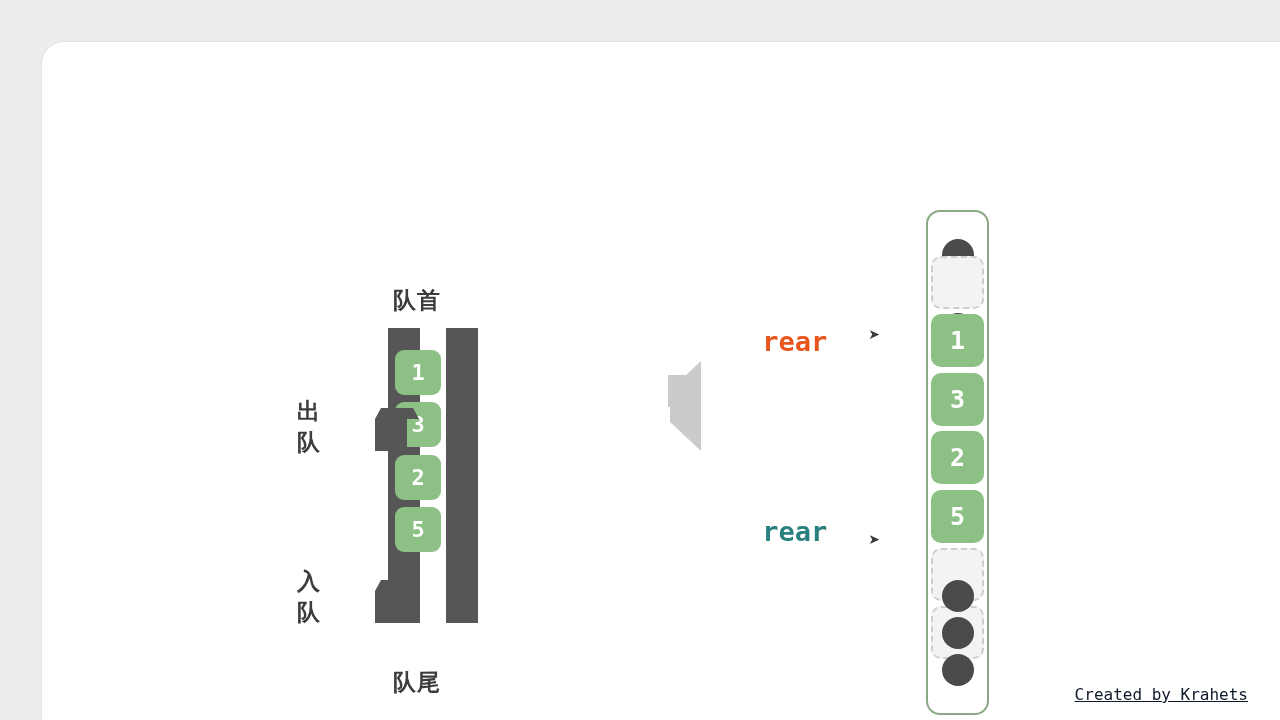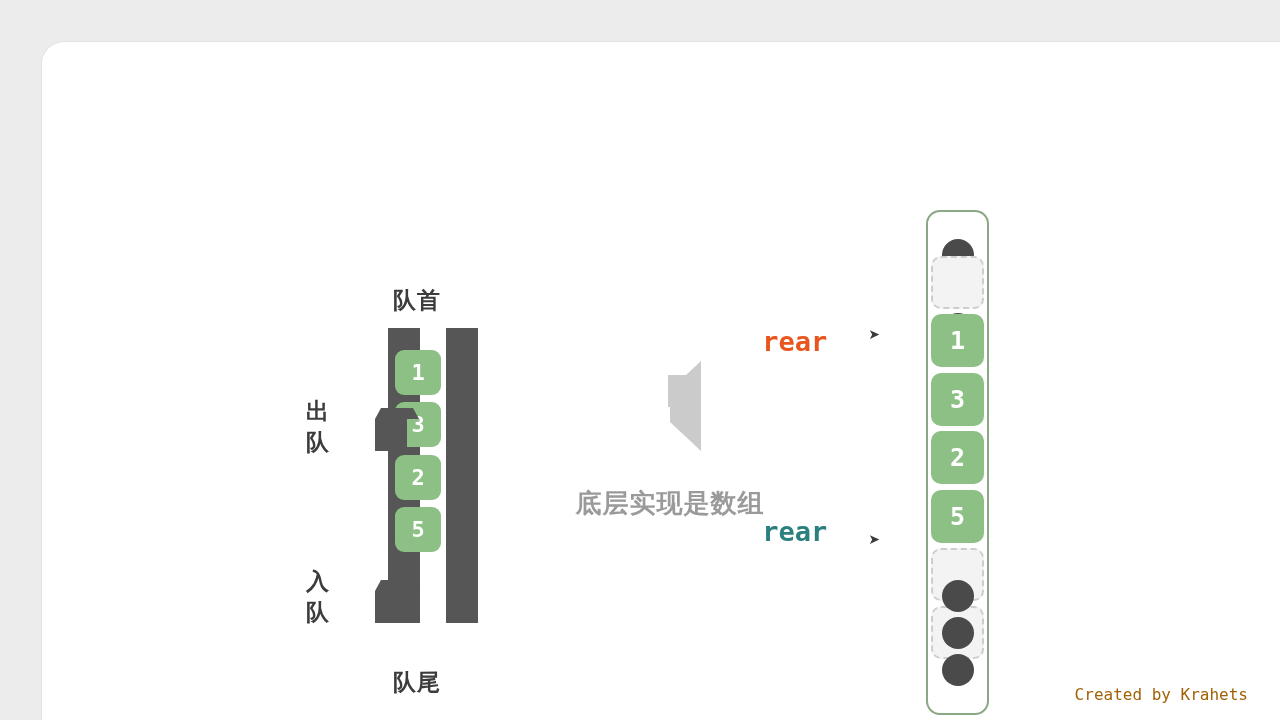--- a/index.html
+++ b/index.html
@@ -34,21 +34,21 @@
     display:flex; align-items:center; justify-content:center;
     color:#ffffff; font-family:"DejaVu Sans Mono", monospace;
     font-size:22px; font-weight:bold;
   }
   .q-cell-0 { top:308px; }
   .q-cell-1 { top:360px; }
   .q-cell-2 { top:413px; }
   .q-cell-3 { top:465px; }
 
   .op-label {
-    position:absolute; left:231px; width:72px; text-align:right;
+    position:absolute; left:222px; width:72px; text-align:right;
     font-size:23px; font-weight:bold; color:#3c3c3c;
   }
   .op-dequeue { top:338px; }
   .op-enqueue { top:508px; }
 
   .op-arrow { position:absolute; left:317px; width:12px; }
   .op-arrow-dequeue { top:318px; height:74px; }
   .op-arrow-enqueue { top:490px; height:68px; }
   .op-arrow .head {
     width:0; height:0; margin:0 auto;
@@ -105,21 +105,21 @@
   }
   .pointer-front { top:283px; }
   .pointer-rear  { top:505px;align-items:flex-end; }
   .pointer-front .ptr-text { color:#e8561e; }
   .pointer-rear  .ptr-text { color:#2a7f7f; }
   .ptr-arrow { font-size:14px; color:#3a3a3a; font-family:"DejaVu Sans", sans-serif; padding-top:2px; }
 
   
   .credit {
     position:absolute; right:38px; bottom:22px;
-    font-family:"DejaVu Sans Mono", monospace; font-size:16px; color:#a16207;
+    font-family:"DejaVu Sans Mono", monospace; font-size:16px; color:#0f172a;text-decoration:underline;
   }
 </style>
 </head>
 <body>
 
 <div class="stage">
   <div class="card">
 
     <div class="q-end-label q-end-top">队首</div>
     <div class="q-end-label q-end-bottom">队尾</div>
@@ -141,21 +141,20 @@
     <div class="op-label op-enqueue">入队</div>
     <div class="op-arrow op-arrow-enqueue">
       <div class="head"></div>
       <div class="shaft"></div>
     </div>
 
     <div class="big-arrow-head"></div>
     <div class="big-arrow-body"></div>
 
     <div class="caption">
-      <div>底层实现是数组</div>
     </div>
 
     <div class="pointer pointer-front">
       <span class="ptr-text">rear</span>
       <span class="ptr-arrow">➤</span>
     </div>
     <div class="pointer pointer-rear">
       <span class="ptr-text">rear</span>
       <span class="ptr-arrow">➤</span>
     </div>

